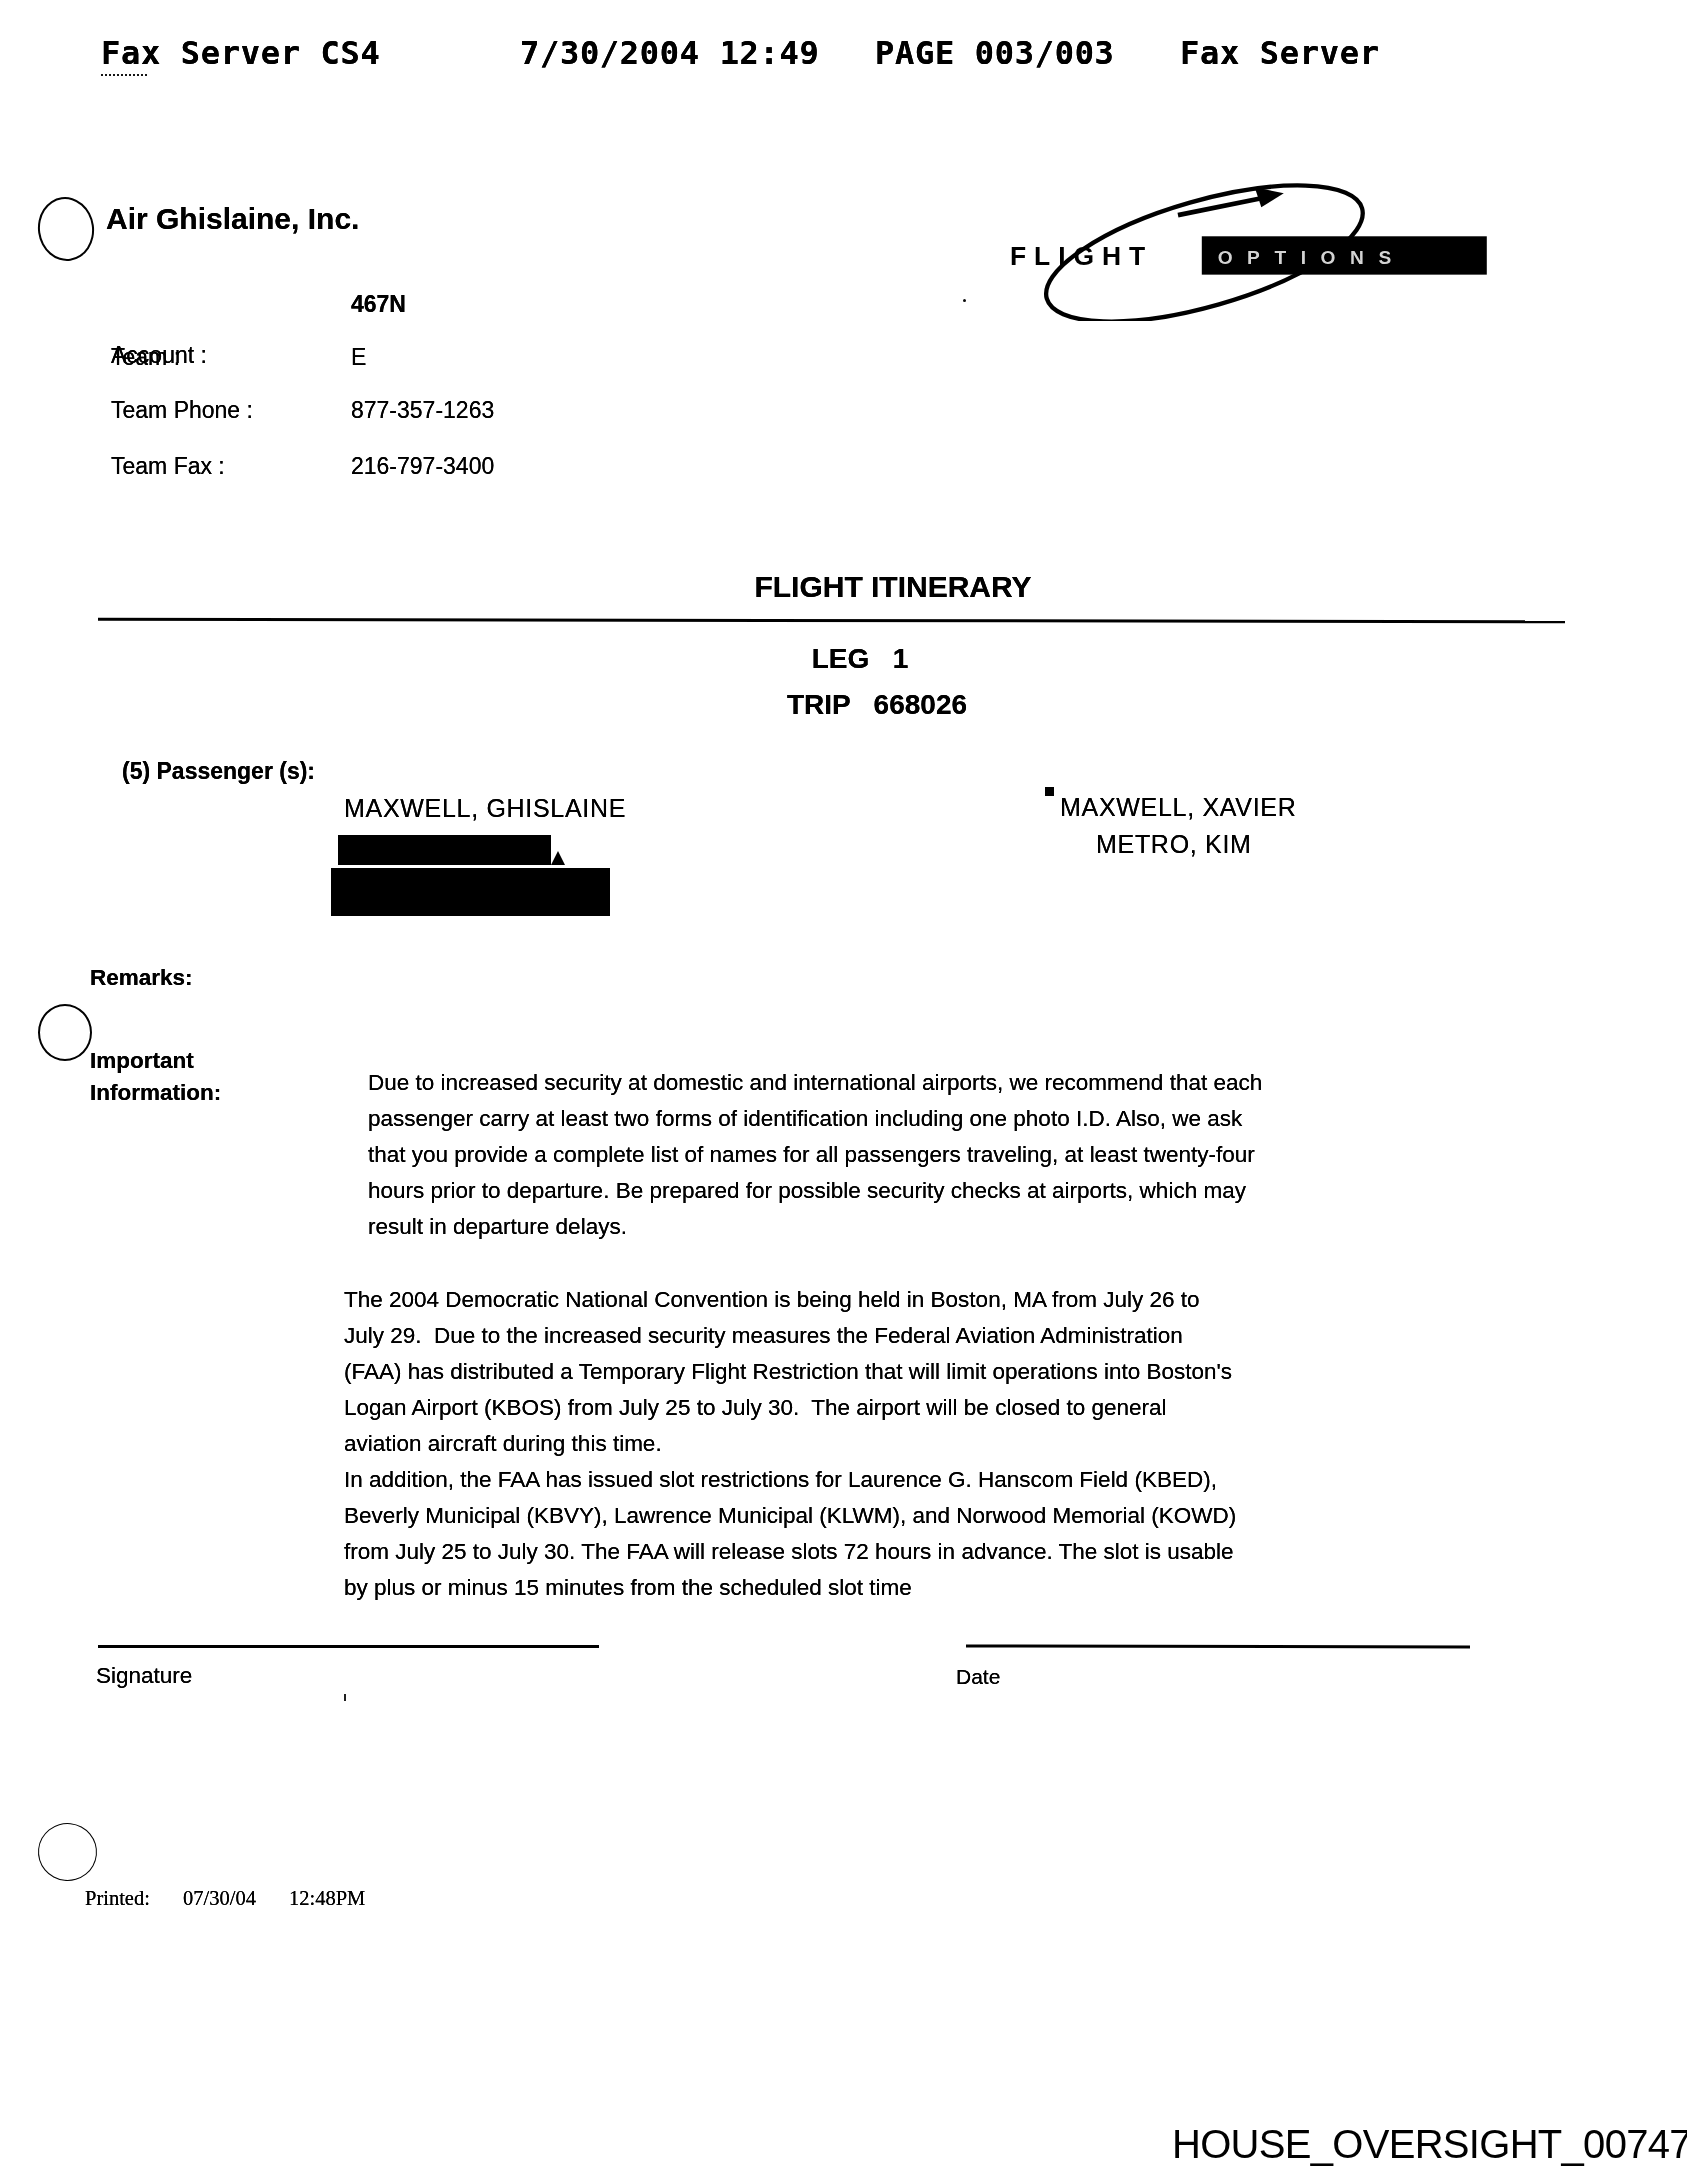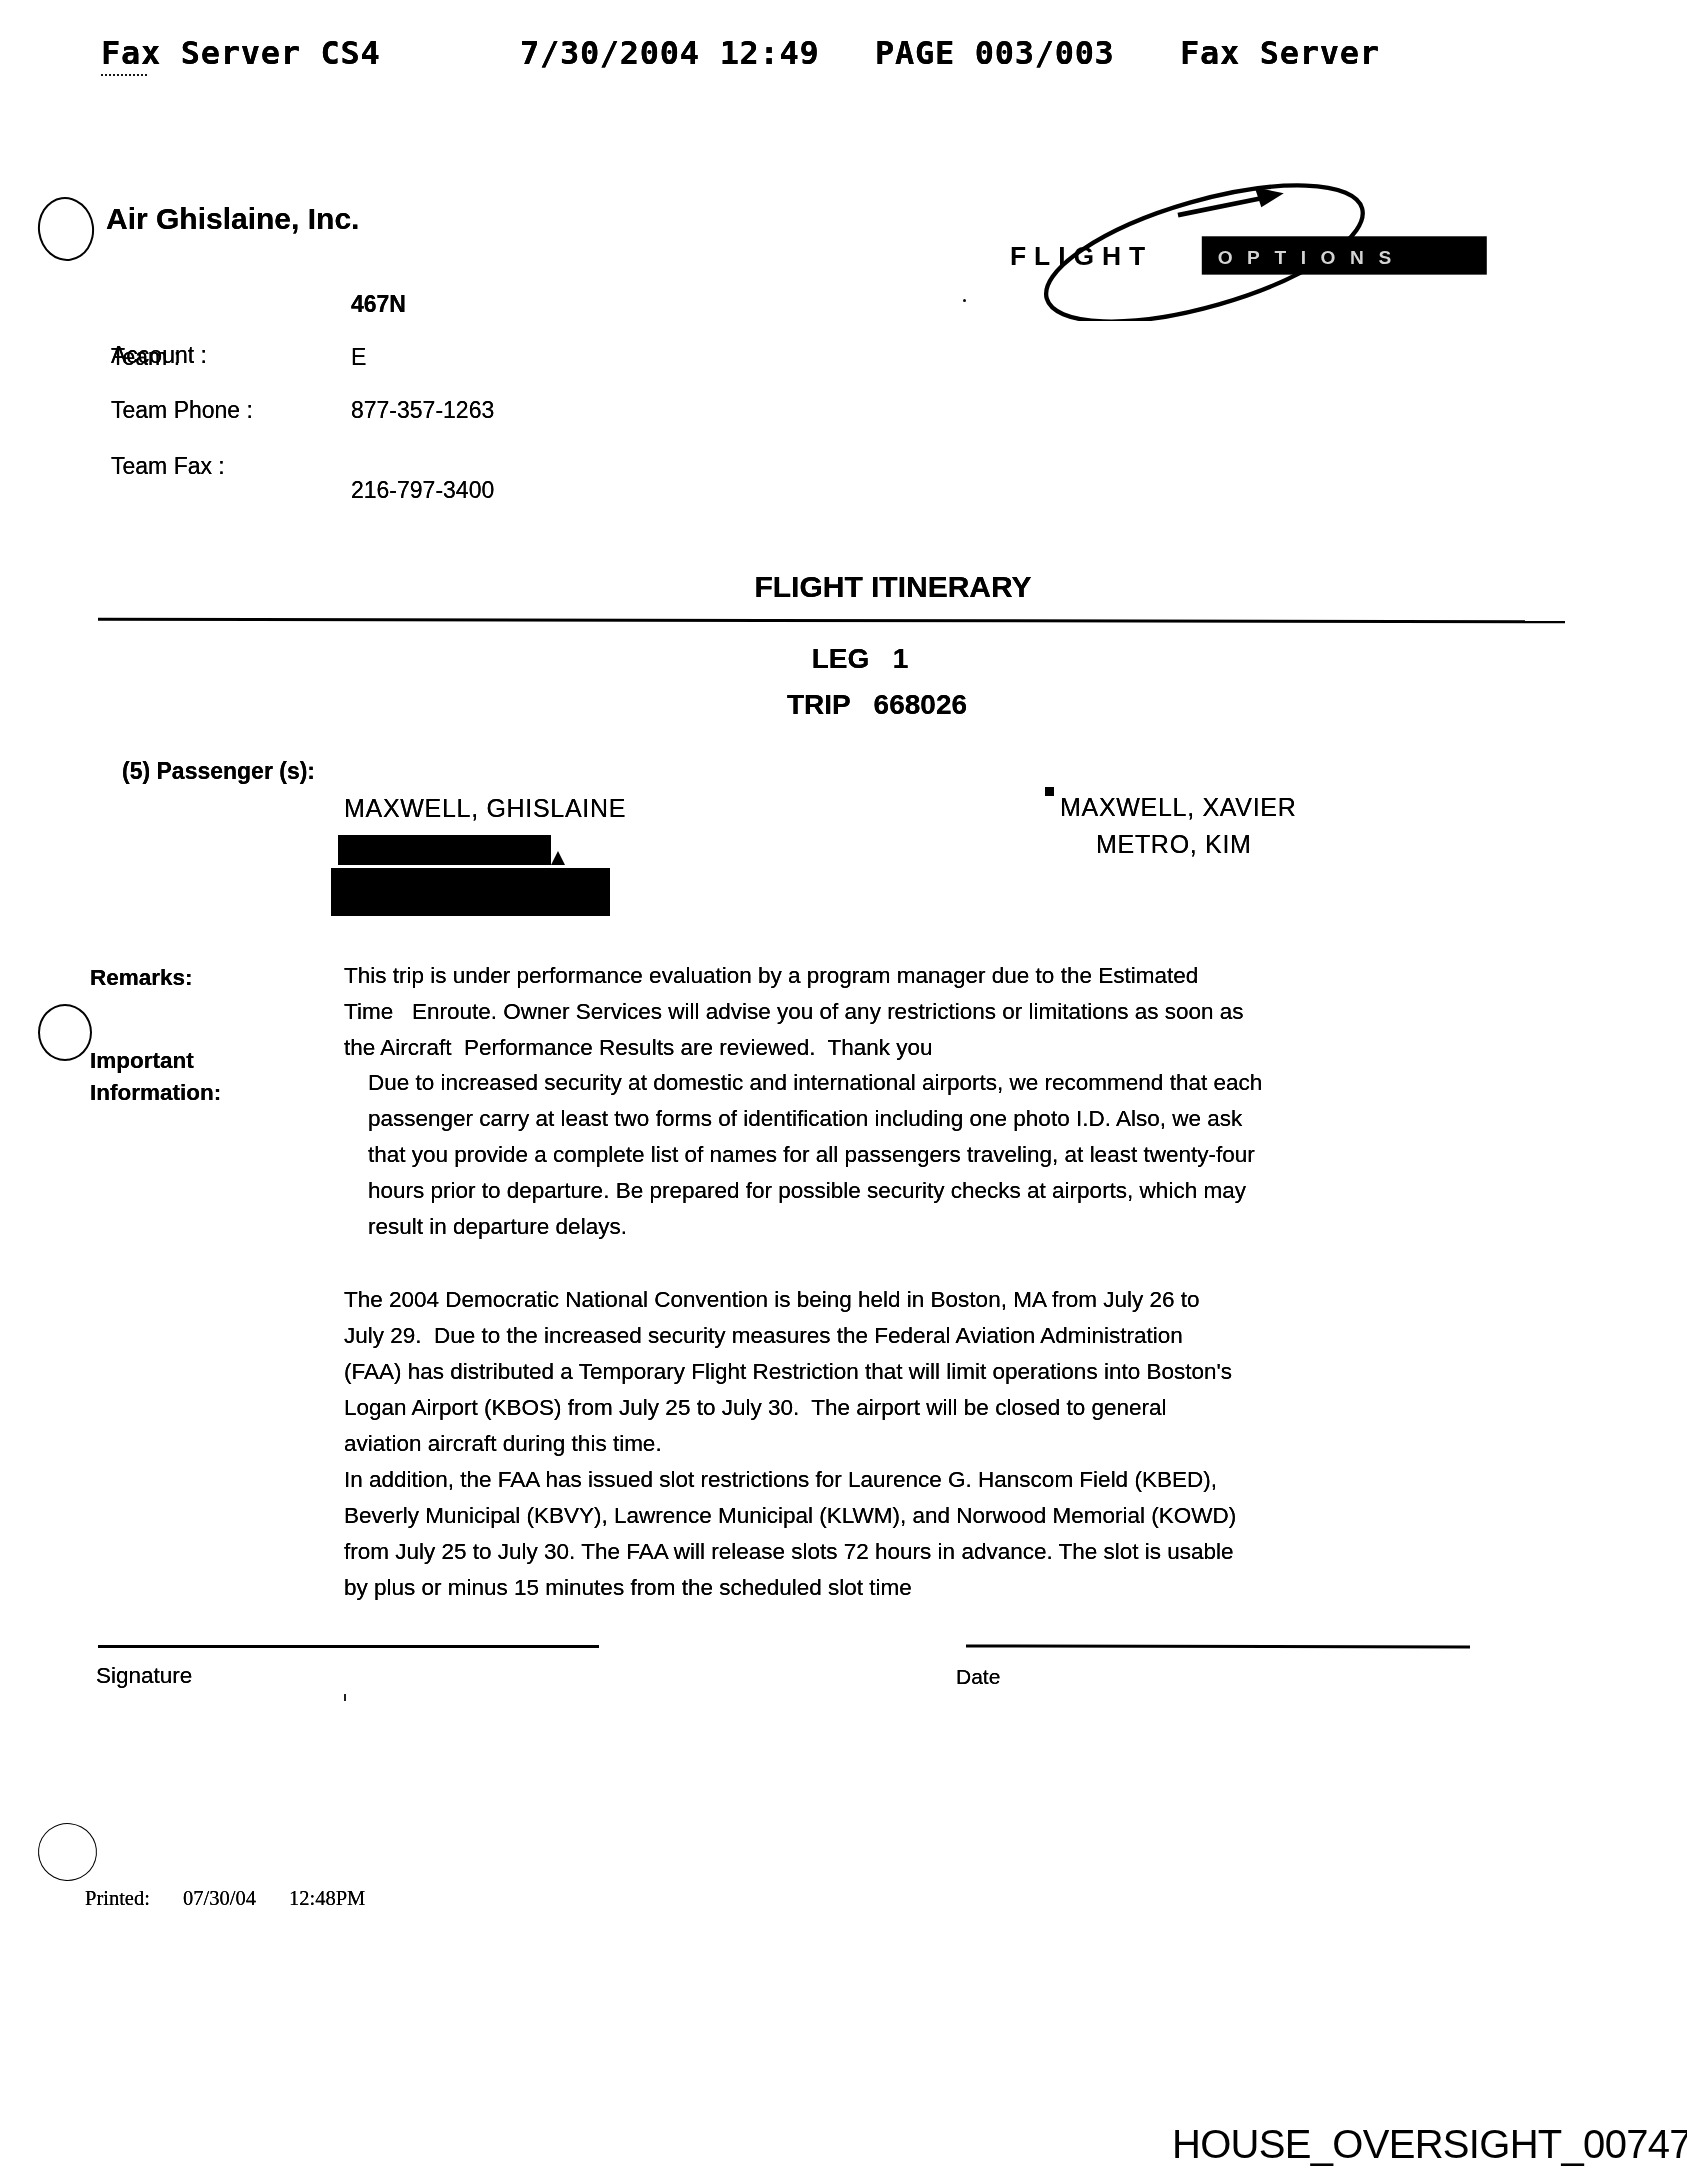--- a/index.html
+++ b/index.html
@@ -65,21 +65,21 @@
 
   <div class="abs company faxtext">Air Ghislaine, Inc.</div>
 
   <div class="abs acct-label faxtext" style="top:302px;margin-top:40px;">Account :</div>
   <div class="abs acct-value faxtext bold" style="top:291px;">467N</div>
   <div class="abs acct-label faxtext" style="top:344px;">Team :</div>
   <div class="abs acct-value faxtext" style="top:344px;">E</div>
   <div class="abs acct-label faxtext" style="top:397px;">Team Phone :</div>
   <div class="abs acct-value faxtext" style="top:397px;">877-357-1263</div>
   <div class="abs acct-label faxtext" style="top:453px;">Team Fax :</div>
-  <div class="abs acct-value faxtext" style="top:453px;margin-top:24px;">216-797-3400</div>
+  <div class="abs acct-value faxtext" style="top:453px;">216-797-3400</div>
 
   <svg class="abs logo-svg" style="left:973px;top:182px;" width="529" height="139" viewBox="0 0 800 210">
     <ellipse cx="350" cy="108" rx="248" ry="80" fill="none" stroke="#141414" stroke-width="6.5" transform="rotate(-16 350 108)"></ellipse>
     <line x1="310" y1="50" x2="438" y2="24" stroke="#141414" stroke-width="7"></line>
     <polygon points="426,8 470,17 436,38" fill="#141414"></polygon>
     <text x="56" y="126" font-size="40" font-weight="bold" letter-spacing="12" fill="#191919">FLIGHT</text>
     <rect x="346" y="82" width="431" height="58" fill="#0d0d0d"></rect>
     <text x="370" y="124" font-size="29" font-weight="bold" letter-spacing="22" fill="#ffffff" opacity="0.75">OPTIONS</text>
   </svg>
   <div class="abs" style="left:963px;top:299px;width:3.3px;height:3.3px;background:#222;border-radius:50%;"></div>
@@ -92,23 +92,20 @@
   <div class="abs bold faxtext" style="left:122px;top:758px;font-size:23px;">(5) Passenger (s):</div>
   <div class="abs names faxtext" style="left:344px;top:794px;">MAXWELL, GHISLAINE</div>
   <div class="abs redaction" style="left:338px;top:835px;width:213px;height:30px;"></div>
   <div class="abs" style="left:551px;top:851px;width:0;height:0;border-left:7.3px solid transparent;border-right:7.3px solid transparent;border-bottom:14.6px solid #000;"></div>
   <div class="abs redaction" style="left:331px;top:868px;width:279px;height:48px;"></div>
   <div class="abs" style="left:1045px;top:787px;width:8.6px;height:8.6px;background:#000;"></div>
   <div class="abs names faxtext" style="left:1060px;top:793px;">MAXWELL, XAVIER</div>
   <div class="abs names faxtext" style="left:1060px;top:830px;margin-left:36px;">METRO, KIM</div>
 
   <div class="abs bold faxtext" style="left:90px;top:965px;font-size:22.5px;">Remarks:</div>
-  <div class="abs body-text prewrap faxtext" style="left:344px;top:958px;">This trip is under performance evaluation by a program manager due to the Estimated
-Time   Enroute. Owner Services will advise you of any restrictions or limitations as soon as
-the Aircraft  Performance Results are reviewed.  Thank you</div>
 
   <div class="abs bold faxtext" style="left:90px;top:1048px;font-size:22.5px;">Important</div>
   <div class="abs bold faxtext" style="left:90px;top:1080px;font-size:22.5px;">Information:</div>
   <div class="abs body-text prewrap faxtext" style="left:344px;top:1065px;margin-left:24px;">Due to increased security at domestic and international airports, we recommend that each
 passenger carry at least two forms of identification including one photo I.D. Also, we ask
 that you provide a complete list of names for all passengers traveling, at least twenty-four
 hours prior to departure. Be prepared for possible security checks at airports, which may
 result in departure delays.</div>
   <div class="abs body-text prewrap faxtext" style="left:344px;top:1282px;">The 2004 Democratic National Convention is being held in Boston, MA from July 26 to
 July 29.  Due to the increased security measures the Federal Aviation Administration

